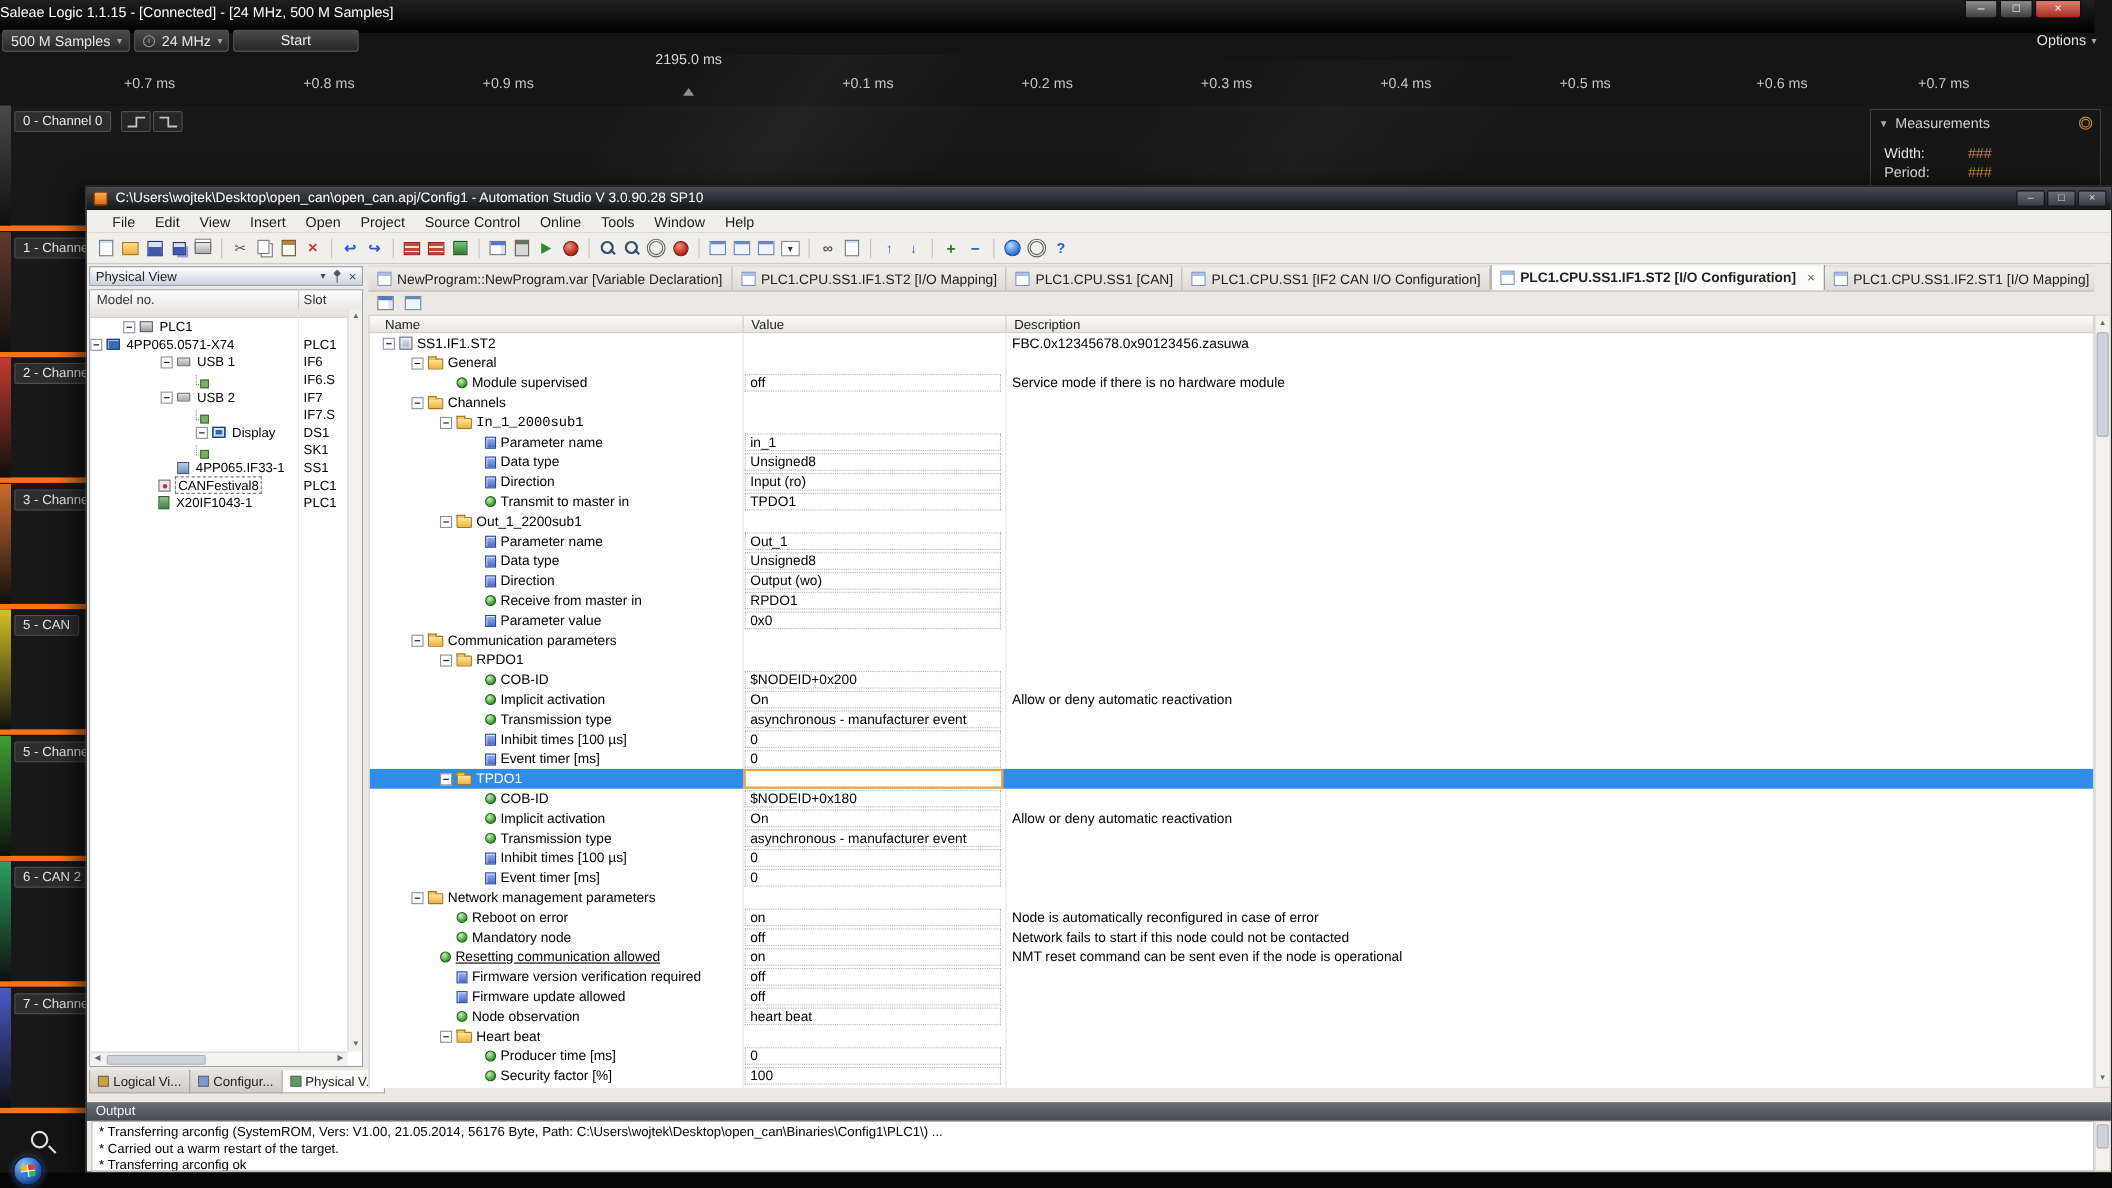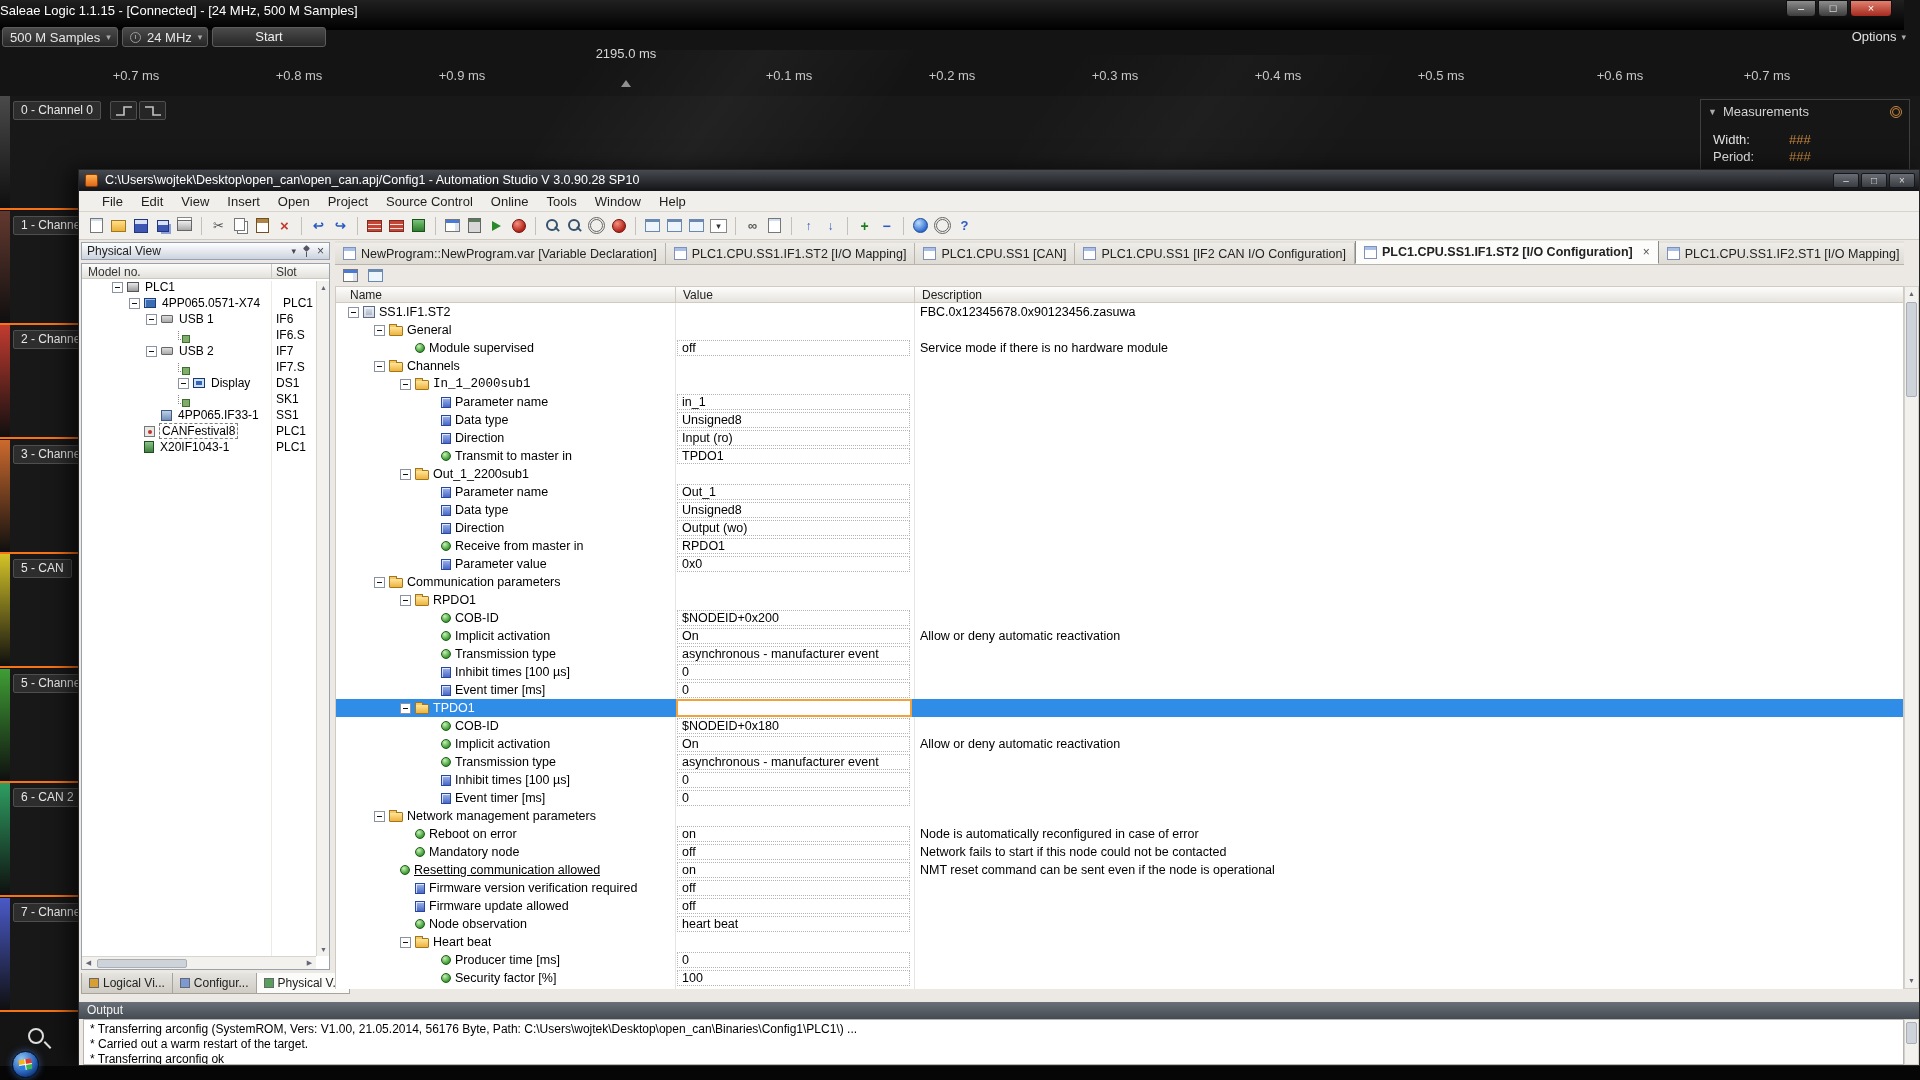--- a/index.html
+++ b/index.html
@@ -19,21 +19,21 @@
 .caret{font-size:9px;color:#aaa;margin-left:auto}
 .clockicon{width:11px;height:11px;border-radius:50%;border:1px solid #9a9a9a;position:relative;flex:none}
 .clockicon::after{content:"";position:absolute;left:4px;top:2px;width:1px;height:4px;background:#9a9a9a}
 .sl-start{position:absolute;top:1px;left:212px;width:114px;height:20px;background:linear-gradient(#4b4b4b,#262626);border:1px solid #5d5d5d;border-radius:3px;color:#efefef;font-size:13px;text-align:center;line-height:18px}
 .sl-options{position:absolute;top:3px;right:14px;color:#e0e0e0;font-size:13px;display:flex;gap:5px;align-items:center}
 .sl-abstime{position:absolute;top:46px;left:326px;width:600px;text-align:center;color:#d6d6d6;font-size:13px}
 .sl-marker{position:absolute;left:621px;top:80px;width:0;height:0;border-left:5px solid transparent;border-right:5px solid transparent;border-bottom:7px solid #8f8f8f}
 .sl-ticks{position:absolute;top:68px;left:0;right:0;height:18px}
 .sl-tick{position:absolute;transform:translateX(-50%);color:#c6c6c6;font-size:13px;white-space:nowrap}
 .sl-channels{position:absolute;top:96px;left:0;right:0;bottom:0}
-.sl-ch{position:absolute;left:0;right:0;height:114px;border-bottom:2px solid #f97316;background:#181818}
+.sl-ch{position:absolute;left:0;right:0;height:114px;border-bottom:5px solid #f97316;background:#181818}
 .sl-strip{position:absolute;left:0;top:0;width:10px;height:100%}
 .sl-chlabel{position:absolute;left:13px;top:5px;height:19px;background:#2d2d2d;border:1px solid #4f4f4f;border-radius:2px;color:#e8e8e8;font-size:12px;line-height:17px;padding:0 7px;white-space:nowrap}
 .sl-trig{position:absolute;top:5px;width:27px;height:19px;background:#262626;border:1px solid #4f4f4f;border-radius:2px;display:flex;align-items:center;justify-content:center}
 .sl-measure{position:absolute;right:10px;top:99px;width:210px;height:72px;background:rgba(22,22,22,.96);border:1px solid #3f3f3f;z-index:5}
 .sl-mhead{display:flex;align-items:center;gap:6px;padding:4px 7px;color:#d2d2d2;font-size:13px}
 .mchev{font-size:9px;color:#aaa}
 .gearicon{margin-left:auto;width:12px;height:12px;border-radius:50%;border:3px double #c8863c}
 .sl-mrow{position:absolute;left:0;right:0;height:16px;font-size:13px}
 .sl-mlabel{position:absolute;left:12px;color:#e2e2e2}
 .sl-mval{position:absolute;left:88px;color:#c8863c}
@@ -85,21 +85,21 @@
 
 .pv{position:absolute;left:0;top:72px;width:253px;height:752px}
 .pv-head{position:absolute;top:0;left:2px;right:2px;height:18px;background:linear-gradient(#fefefe,#ccd3df);border:1px solid #99a1ad;font-size:12px;color:#222;display:flex;align-items:center;padding:0 5px}
 .pv-hicons{margin-left:auto;display:flex;gap:6px;align-items:center;color:#445}
 .mchev2{font-size:9px}
 .pclose{font-size:12px;line-height:10px}
 .pinicon{width:9px;height:12px;position:relative;display:inline-block}
 .pinicon::before{content:"";position:absolute;left:2px;top:1px;width:5px;height:5px;background:#556;border-radius:1px;transform:rotate(45deg)}
 .pinicon::after{content:"";position:absolute;left:4px;top:7px;width:1px;height:5px;background:#556}
 .pv-body{position:absolute;top:21px;left:2px;right:2px;bottom:24px;background:#fff;border:1px solid #99a1ad;overflow:hidden}
-.pv-cols{height:15px;background:linear-gradient(#fcfcfc,#e3e1db);border-bottom:1px solid #cdc9c1;position:relative;font-size:12px;color:#333}
+.pv-cols{height:25px;background:linear-gradient(#fcfcfc,#e3e1db);border-bottom:1px solid #cdc9c1;position:relative;font-size:12px;color:#333}
 .pv-cols .c1{position:absolute;left:6px;top:1px}
 .pv-cols .c2{position:absolute;left:194px;top:1px}
 .pv-colsep{position:absolute;left:189px;top:0;bottom:0;width:1px;background:#cdc9c1}
 .pv-slotline{position:absolute;left:189px;top:17px;bottom:13px;width:1px;background:#eceae4}
 .pv-row{position:relative;height:16px;display:flex;align-items:center;gap:4px;font-size:12px;white-space:nowrap}
 .pv-label{padding:0 2px}
 .pv-sel{border:1px dashed #7e7e7e}
 .pv-slot{position:absolute;left:194px;width:44px;overflow:hidden}
 .ti{flex:none}
 .ti-plc{width:12px;height:10px;background:linear-gradient(#e8e8e8,#9a9a9a);border:1px solid #555}
@@ -371,21 +371,21 @@
           <span class="c2">Slot</span>
           <span class="pv-colsep"></span>
         </div>
         <div class="pv-slotline"></div>
         <div id="pv-rows">
             <div class="pv-row" style="padding-left: 30px;">
               <div class="exp"></div>
               <div class="ti ti-plc"></div>
               <div class="pv-label">PLC1</div>
             </div>
-            <div class="pv-row" style="padding-left: 47px; text-align: center;">
+            <div class="pv-row" style="">
               <div class="exp"></div>
               <div class="ti ti-panel"></div>
               <div class="pv-label">4PP065.0571-X74</div>
               <div class="pv-slot">PLC1</div>
             </div>
             <div class="pv-row" style="padding-left: 64px;">
               <div class="exp"></div>
               <div class="ti ti-usb"></div>
               <div class="pv-label">USB 1</div>
               <div class="pv-slot">IF6</div>

